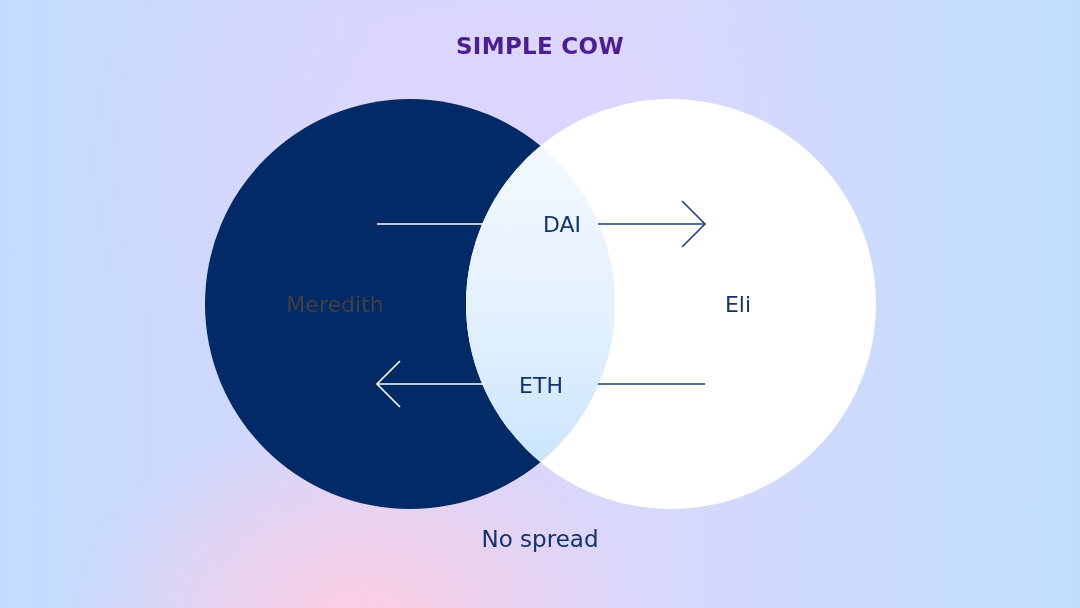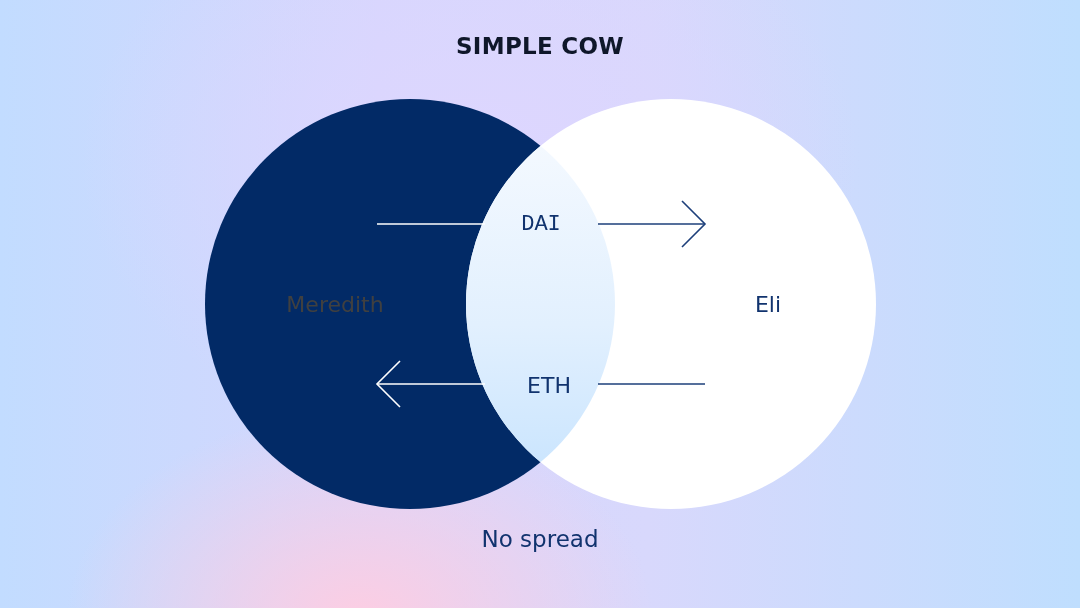--- a/index.html
+++ b/index.html
@@ -6,21 +6,21 @@
     body {
       width: 1080px; height: 608px; overflow: hidden; position: relative;
       font-family: "DejaVu Sans", sans-serif;
       background:
         radial-gradient(ellipse 420px 300px at 360px 620px, rgba(255,205,225,0.95), rgba(255,205,225,0) 70%),
         radial-gradient(ellipse 520px 380px at 470px 160px, rgba(222,214,255,0.95), rgba(222,214,255,0) 75%),
         linear-gradient(90deg, #c2dcff 0%, #d6d6fd 35%, #d8d8fc 60%, #bfdefe 100%);
     }
     .title {
       position: absolute; left: 0; right: 0; top: 33px; text-align: center;
-      font-size: 23px; font-weight: bold; color: #0f172a; letter-spacing: 0.3px;
+      font-size: 23px; font-weight: bold; color: #4c1d95; letter-spacing: 0.3px;
     }
     svg.diagram { position: absolute; left: 0; top: 0; }
     .label {
       position: absolute; font-size: 22px; transform: translate(-50%, -50%);
       white-space: nowrap;
     }
     .label.light { color: #404040; }
     .label.dark { color: #11336e; }
     .caption {
       position: absolute; left: 0; right: 0; top: 526px; text-align: center;
@@ -54,17 +54,17 @@
   </g>
 
   <g>
     <line x1="598" y1="384" x2="705" y2="384" stroke="#1d3f7a" stroke-width="1.6"></line>
     <line x1="377" y1="384" x2="485" y2="384" stroke="#ffffff" stroke-width="1.6"></line>
     <polyline points="400,361 377,384 400,407" fill="none" stroke="#ffffff" stroke-width="1.6"></polyline>
   </g>
 </svg>
 
 <div class="label light" style="left:335px; top:304px;">Meredith</div>
-<div class="label dark" style="left:768px; top:304px;">Eli</div>
-<div class="label dark" style="left:541px; top:224px;font-family:Liberation Mono, monospace;">DAI</div>
-<div class="label dark" style="left:541px; top:385px;margin-left:8px;">ETH</div>
+<div class="label dark" style="left:738px; top:304px;">Eli</div>
+<div class="label dark" style="left:562px; top:224px;">DAI</div>
+<div class="label dark" style="left:541px; top:385px;">ETH</div>
 
 <div class="caption">No spread</div>
 
 </body></html>

